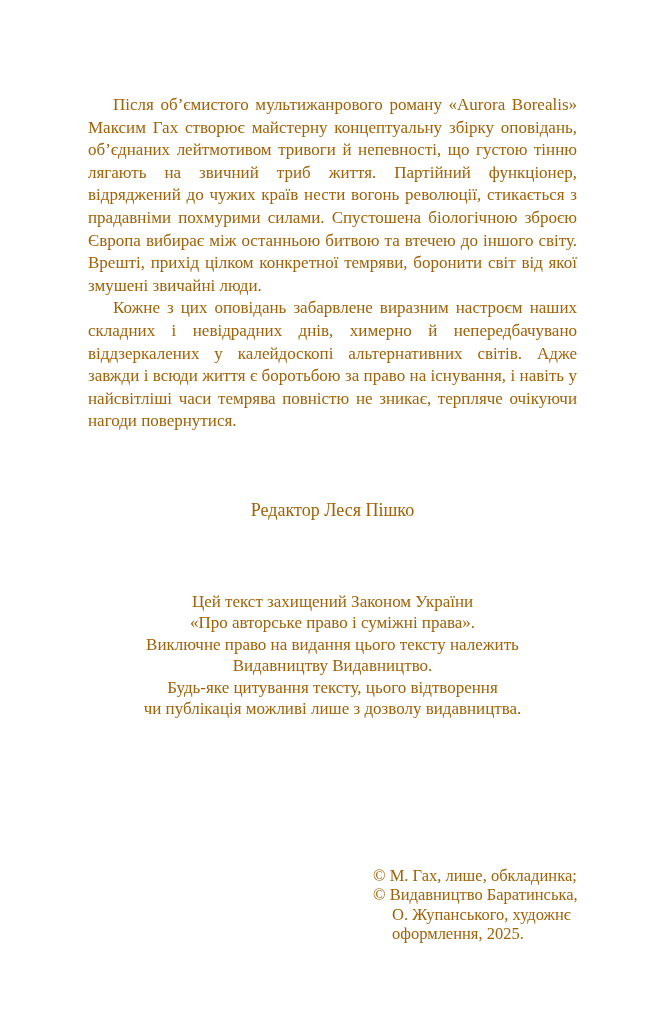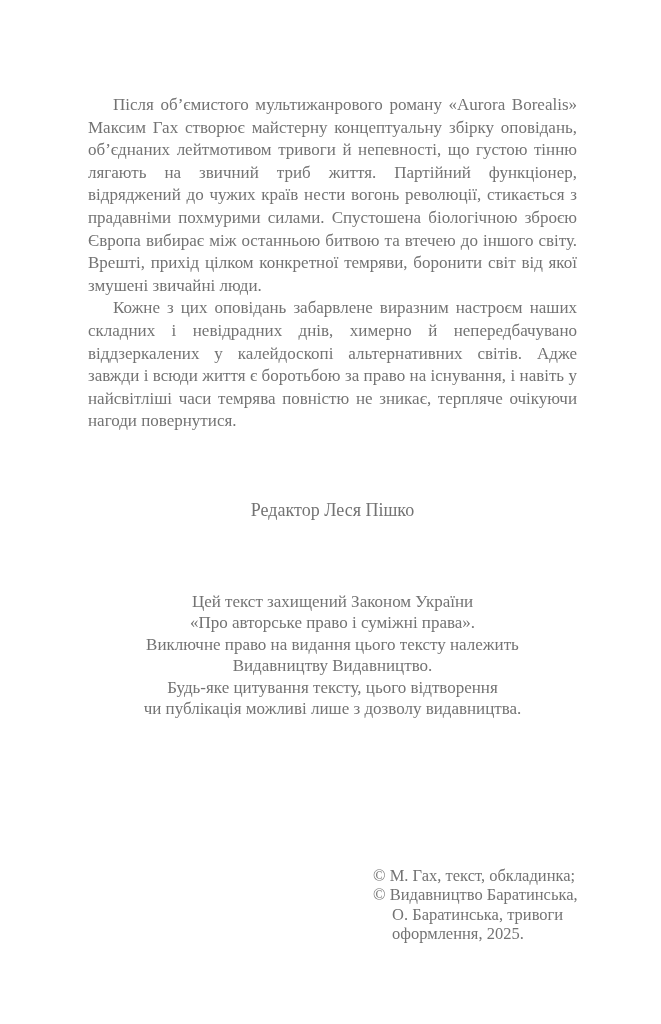--- a/index.html
+++ b/index.html
@@ -6,21 +6,21 @@
     margin: 0;
     padding: 0;
     background: #ffffff;
   }
   .page {
     position: relative;
     width: 661px;
     height: 1024px;
     background: #ffffff;
     font-family: "Liberation Serif", serif;
-    color: #737373;
+    color: #a16207;
     overflow: hidden;
   }
   
   .annotation {
     position: absolute;
     left: 88px;
     top: 94px;
     width: 489px;
     font-size: 17px;
     line-height: 22.6px;
@@ -95,22 +95,22 @@
       <div class="line">Цей текст захищений Законом України</div>
       <div class="line">«Про авторське право і суміжні права».</div>
       <div class="line">Виключне право на видання цього тексту належить</div>
       <div class="line">Видавництву Видавництво.</div>
       <div class="line">Будь-яке цитування тексту, цього відтворення</div>
       <div class="line">чи публікація можливі лише з дозволу видавництва.</div>
     </div>
 
   <div class="colophon">
     <div class="entry">
-        <div class="line">© М. Гах, текст, обкладинка;</div>
+        <div class="line">© М. Гах, лише, обкладинка;</div>
       </div>
     <div class="entry">
         <div class="line">© Видавництво Баратинська,</div>
-        <div class="line">О. Баратинська, тривоги</div>
+        <div class="line">О. Жупанського, художнє</div>
         <div class="line">оформлення, 2025.</div>
       </div>
   </div>
 
 </div>
 
 </body></html>

